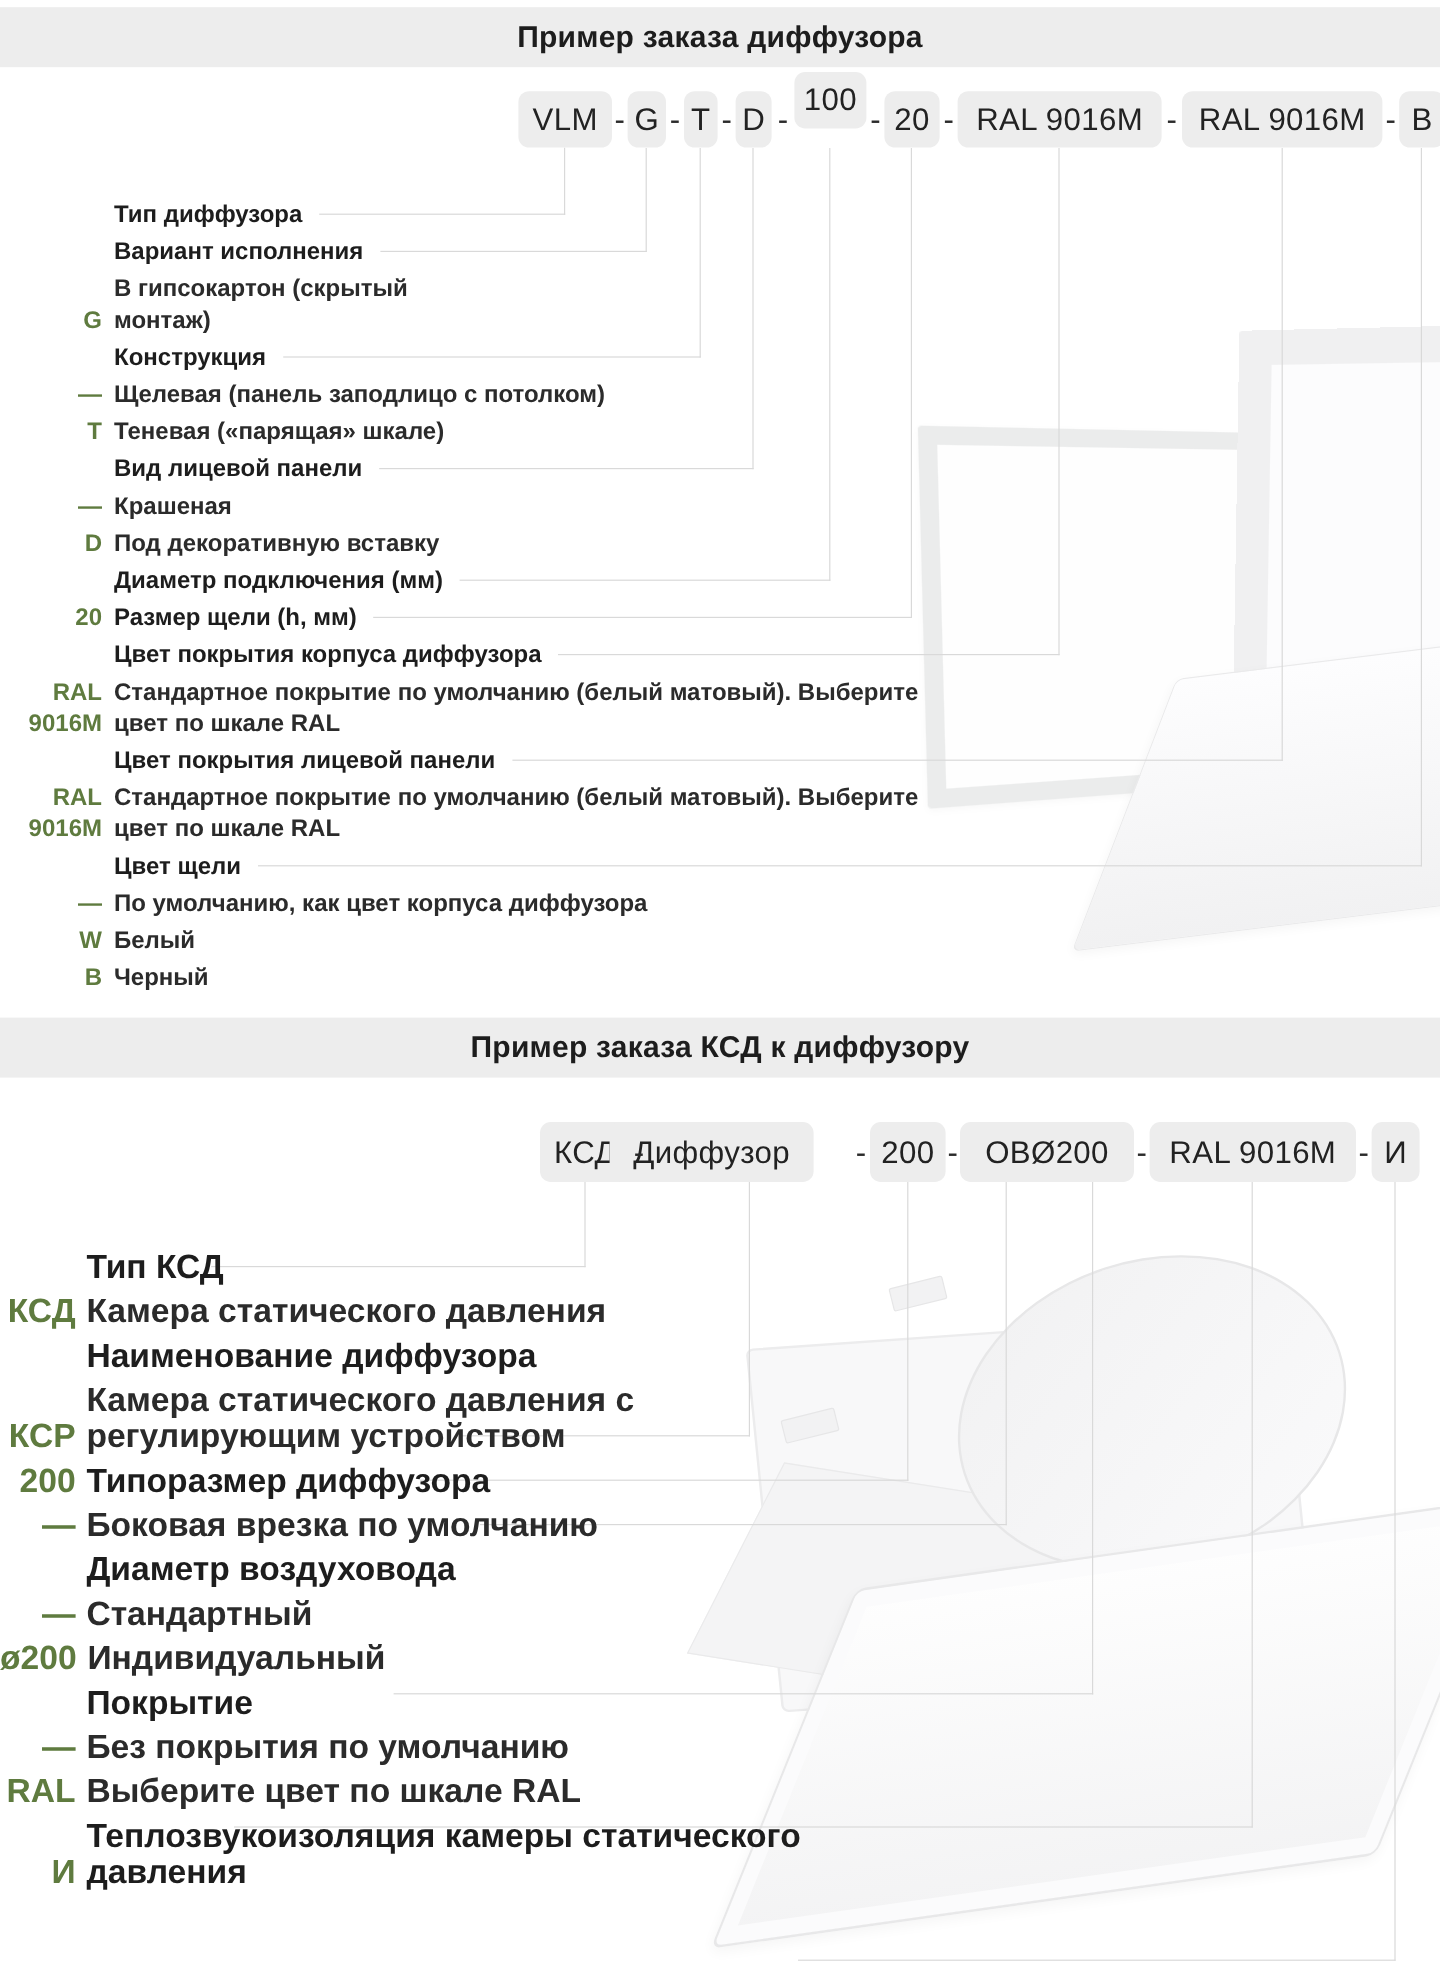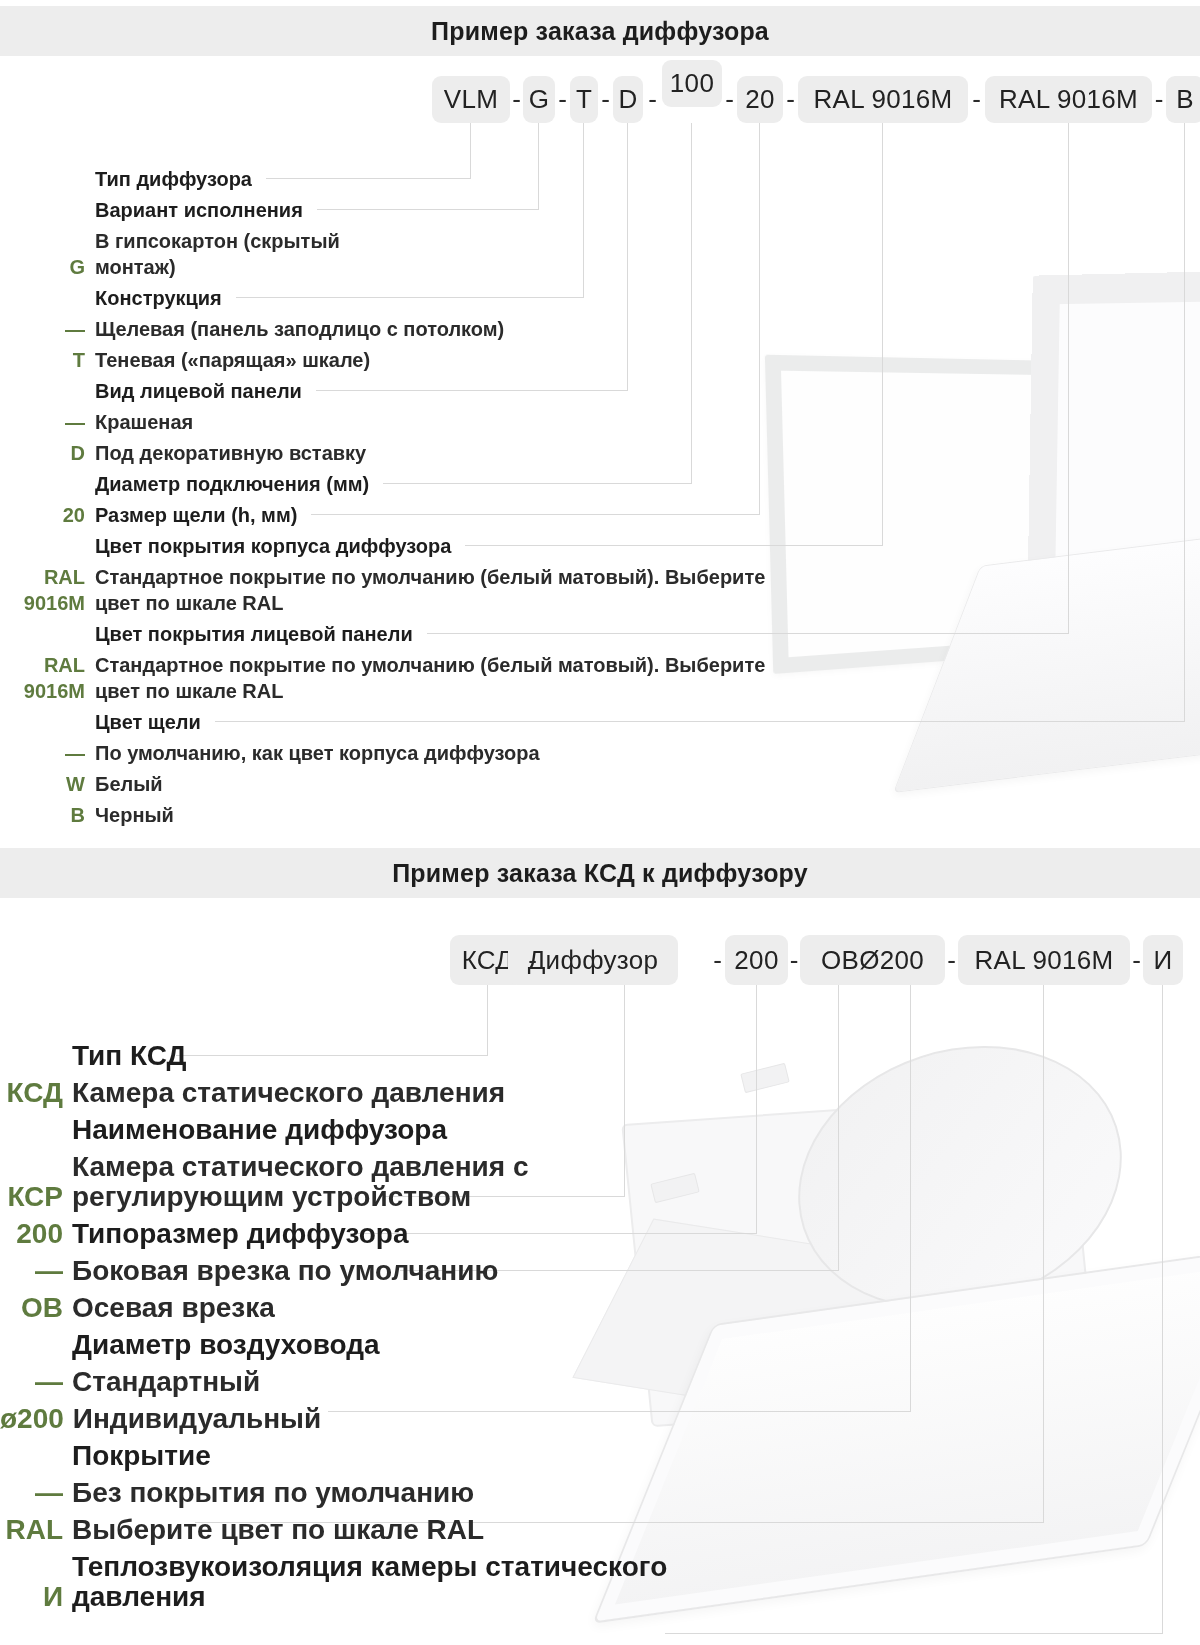--- a/index.html
+++ b/index.html
@@ -285,24 +285,20 @@
       </div>
       <div class="row">
         <span class="pfx">200</span>
         <span class="txt b" id="s2r5">Типоразмер диффузора</span>
       </div>
       <div class="row">
         <span class="pfx">—</span>
         <span class="txt" id="s2r7">Боковая врезка по умолчанию</span>
       </div>
       <div class="row">
-        <span class="pfx">ОВ</span>
-        <span class="txt" id="s2r8">Осевая врезка</span>
-      </div>
-      <div class="row">
         <span class="pfx"></span>
         <span class="txt b" id="s2r9">Диаметр воздуховода</span>
       </div>
       <div class="row">
         <span class="pfx">—</span>
         <span class="txt" id="s2r10">Стандартный</span>
       </div>
       <div class="row">
         <span class="pfx">ø200</span>
         <span class="txt" id="s2r11">Индивидуальный</span>

